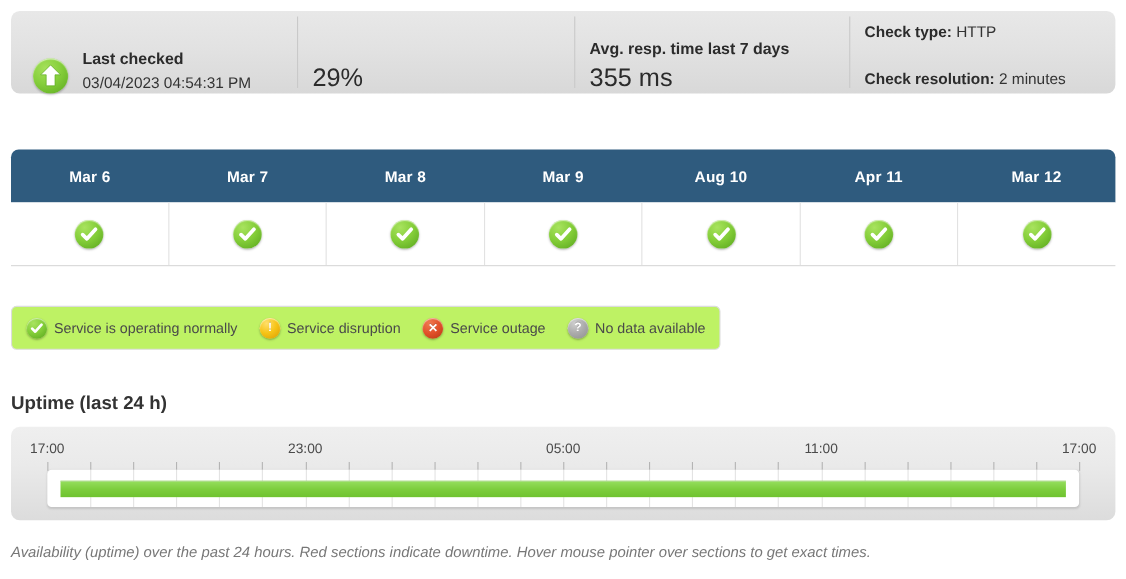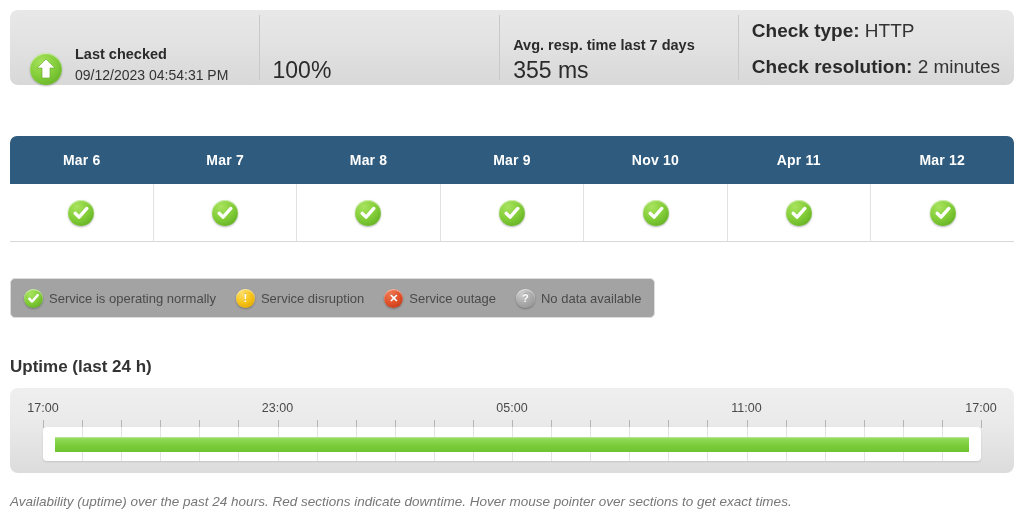--- a/index.html
+++ b/index.html
@@ -79,24 +79,25 @@
     line-height: 1.45;
     white-space: nowrap;
   }
   .sum-value-lg {
     font-size: 23px;
     color: #2b2b2b;
     line-height: 1.25;
     white-space: nowrap;
   }
   .meta-line {
-    font-size: 19px;
+    font-size: 14px;
     color: #333;
     line-height: 1.9;
     white-space: nowrap;
+    margin-top: 16px;
   }
   .meta-line b { font-weight: bold; color: #2b2b2b; }
 
   
   .days-table {
     position: absolute;
     left: 10px;
     top: 136px;
     width: 1004px;
   }
@@ -163,21 +164,21 @@
   .icon-sm { width: 19px; height: 19px; }
   .icon-sm .glyph { font-size: 11px; }
 
   
   .legend {
     position: absolute;
     left: 10px;
     top: 278px;
     height: 40px;
     box-sizing: border-box;
-    background: #a3a3a3;
+    background: #bef264;
     border: 1px solid #dcdcdc;
     border-radius: 5px;
     display: inline-flex;
     align-items: center;
     padding: 0 13px;
     gap: 20px;
   }
   .legend-item {
     display: flex;
     align-items: center;
@@ -291,27 +292,27 @@
   <div class="summary-bar">
 
     <div class="summary-cell cell-last-checked">
       <div class="up-arrow-icon">
         <svg width="20" height="21" viewBox="0 0 20 21" aria-hidden="true">
           <path d="M10 1 L19 10 L14 10 L14 20 L6 20 L6 10 L1 10 Z" fill="#ffffff" stroke="#5aa81f" stroke-width="0.6"></path>
         </svg>
       </div>
       <div>
         <div class="sum-label">Last checked</div>
-        <div class="sum-value-sm">09/12/2023 04:54:31 PM</div>
+        <div class="sum-value-sm">03/04/2023 04:54:31 PM</div>
       </div>
     </div>
 
     <div class="summary-cell cell-uptime">
       <div>
-        <div class="sum-value-lg">100%</div>
+        <div class="sum-value-lg">29%</div>
       </div>
     </div>
 
     <div class="summary-cell cell-resp">
       <div>
         <div class="sum-label">Avg. resp. time last 7 days</div>
         <div class="sum-value-lg">355 ms</div>
       </div>
     </div>
 
@@ -328,21 +329,21 @@
       </div>
     </div>
   </div>
 
   <div class="days-table">
     <div class="days-head" id="days-head">
         <div class="day-head-cell">Mar 6</div>
         <div class="day-head-cell">Mar 7</div>
         <div class="day-head-cell">Mar 8</div>
         <div class="day-head-cell">Mar 9</div>
-        <div class="day-head-cell">Nov 10</div>
+        <div class="day-head-cell">Aug 10</div>
         <div class="day-head-cell">Apr 11</div>
         <div class="day-head-cell">Mar 12</div>
       </div>
     <div class="days-body" id="days-body">
         <div class="day-body-cell">
           <div class="status-icon status-ok icon-lg">
             <svg viewBox="0 0 24 24" aria-hidden="true">
               <path d="M6.6 12.3 L10.2 15.8 L17.4 7.8" fill="none" stroke="#ffffff" stroke-width="3.1" stroke-linecap="round" stroke-linejoin="round"></path>
             </svg>
           </div>

